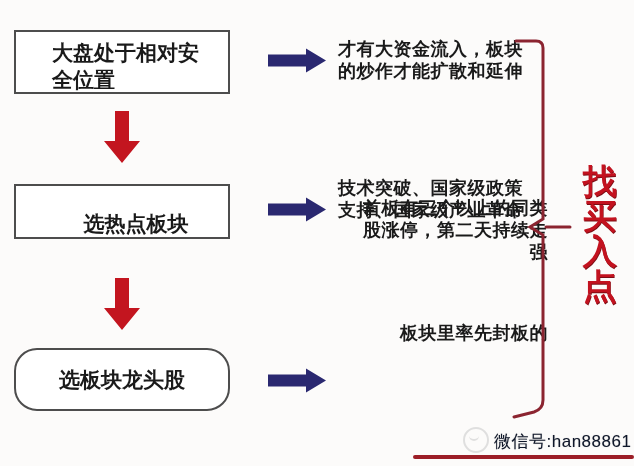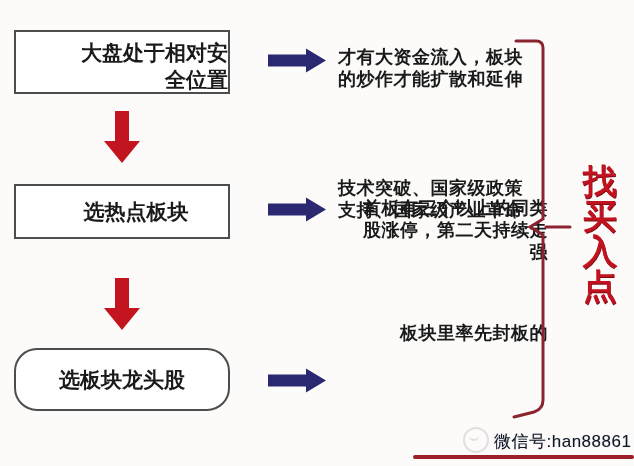--- a/index.html
+++ b/index.html
@@ -7,39 +7,39 @@
     position:relative;width:634px;height:466px;overflow:hidden;
     background:#fcfbfa;
     font-family:"Liberation Sans","DejaVu Sans",sans-serif;
     color:#1a1a1a;
   }
   .flow-box{
     position:absolute;left:14px;width:216px;background:#ffffff;
     border:2px solid #4d4d4d;box-sizing:border-box;
   }
   .box-1{top:30px;height:64px;}
-  .box-2{top:184px;height:55px;display:flex;align-items:center;justify-content:center;padding-left:28px;}
+  .box-2{top:184px;height:55px;display:flex;align-items:flex-end;justify-content:center;padding-left:28px;}
   .box-3{top:348px;height:63px;display:flex;align-items:center;justify-content:center;border-radius:23px;}
   .box-label{
     font-size:21px;font-weight:bold;line-height:27px;white-space:pre-line;
   }
-  .box-1 .box-label{display:block;padding:7px 0 0 46px;text-align:right;}
+  .box-1 .box-label{display:block;padding:7px 0 0 36px;}
   .arrow-down{position:absolute;left:103px;width:38px;height:52px;}
   .arrow-down-1{top:111px;}
   .arrow-down-2{top:278px;}
   .arrow-right{position:absolute;left:268px;width:58px;height:25px;}
   .arrow-right-1{top:48px;}
   .arrow-right-2{top:197px;}
   .arrow-right-3{top:368px;}
   .detail{
     position:absolute;left:338px;width:210px;
     font-size:18px;font-weight:bold;line-height:22px;white-space:pre-line;
     letter-spacing:0.5px;
   }
-  .d1{top:38px;margin-top:8px;}
+  .d1{top:38px;}
   .d2{top:146px;margin-top:31px;}
   .d3{top:197px;text-align:right;}
   .d4{top:322px;text-align:right;}
   .d5{top:341px;}
   .d6{top:392px;}
   .brace-svg{position:absolute;left:505px;top:28px;width:70px;height:400px;}
   .side-label{
     position:absolute;left:583px;top:164px;width:40px;
     font-size:34px;font-weight:bold;color:#c3121f;
     line-height:35px;word-break:break-all;text-align:left;

